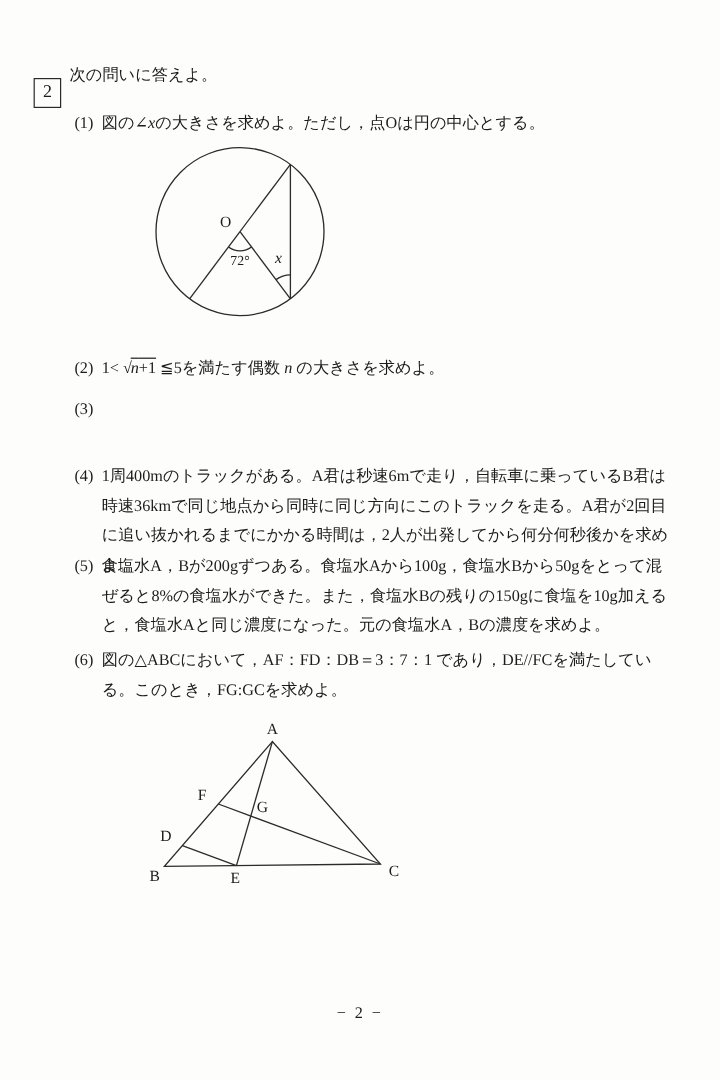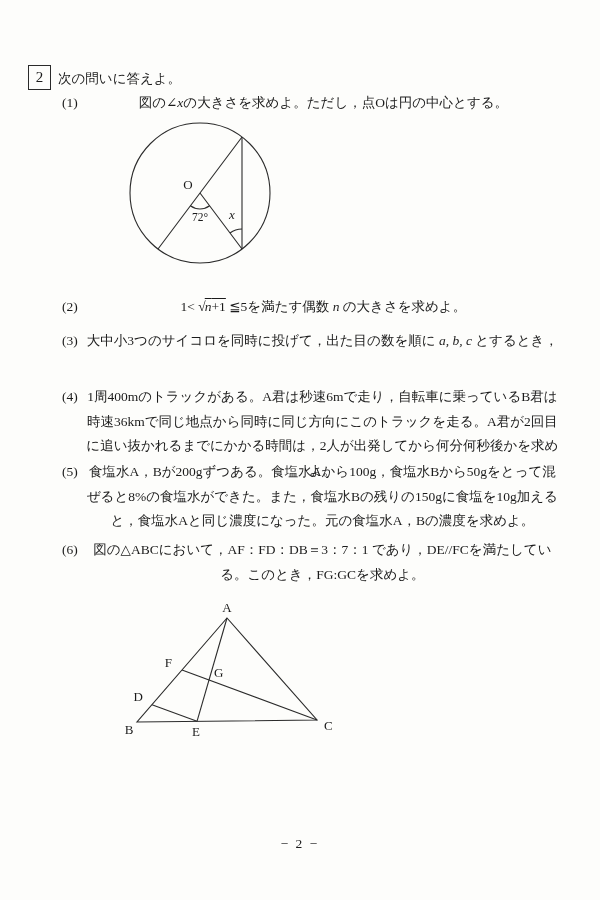--- a/index.html
+++ b/index.html
@@ -16,30 +16,30 @@
   }
   .qnum-box {
     position: absolute;
     left: 28px; top: 65px;
     width: 21px; height: 23px;
     border: 1.5px solid #2a2a2a;
     text-align: center;
     line-height: 23px;
     font-size: 15px;
   }
-  .instruction { position: absolute; left: 58px; top: 69px; line-height: 20px; }
+  .instruction { position: absolute; left: 58px; top: 53px; line-height: 20px; }
   .item {
     position: absolute;
     display: flex;
     gap: 7px;
     width: 500px;
     line-height: 24.5px;
   }
   .item .label { flex: 0 0 auto; }
-  .item .body { flex: 1 1 auto; text-align: center; }
+  .item .body { flex: 1 1 auto; }
   #item1 { left: 62px; top: 91px; }
   #item2 { left: 62px; top: 295px; }
   #item3 { left: 62px; top: 329px; width: 498px; }
   #item4 { left: 62px; top: 385px; width: 498px; }
   #item5 { left: 62px; top: 460px; width: 498px; }
   #item6 { left: 62px; top: 538px; width: 498px; }
   .var { font-style: italic; }
   .radicand { text-decoration: overline; }
   .sqrt { letter-spacing: -1px; }
   #fig-circle { position: absolute; left: 122px; top: 112px; }
@@ -83,21 +83,20 @@
   </svg>
 
   <div class="item" id="item2">
     <span class="label">(2)</span>
     <div class="body"><span>1&lt; </span><span class="sqrt">√</span><span class="radicand"><span class="var">n</span><span>+1</span></span><span> ≦5を満たす偶数 </span><span class="var">n</span><span> の大きさを求めよ。</span></div>
   </div>
 
   <div class="item" id="item3">
     <span class="label">(3)</span>
     <div class="body">
-      <div><span>大中小3つのサイコロを同時に投げて，出た目の数を順に </span><span class="var">a, b, c</span><span> とするとき，</span></div>
     </div>
   </div>
 
   <div class="item" id="item4">
     <span class="label">(4)</span>
     <div class="body">1周400mのトラックがある。A君は秒速6mで走り，自転車に乗っているB君は時速36kmで同じ地点から同時に同じ方向にこのトラックを走る。A君が2回目に追い抜かれるまでにかかる時間は，2人が出発してから何分何秒後かを求めよ。</div>
   </div>
 
   <div class="item" id="item5">
     <span class="label">(5)</span>

